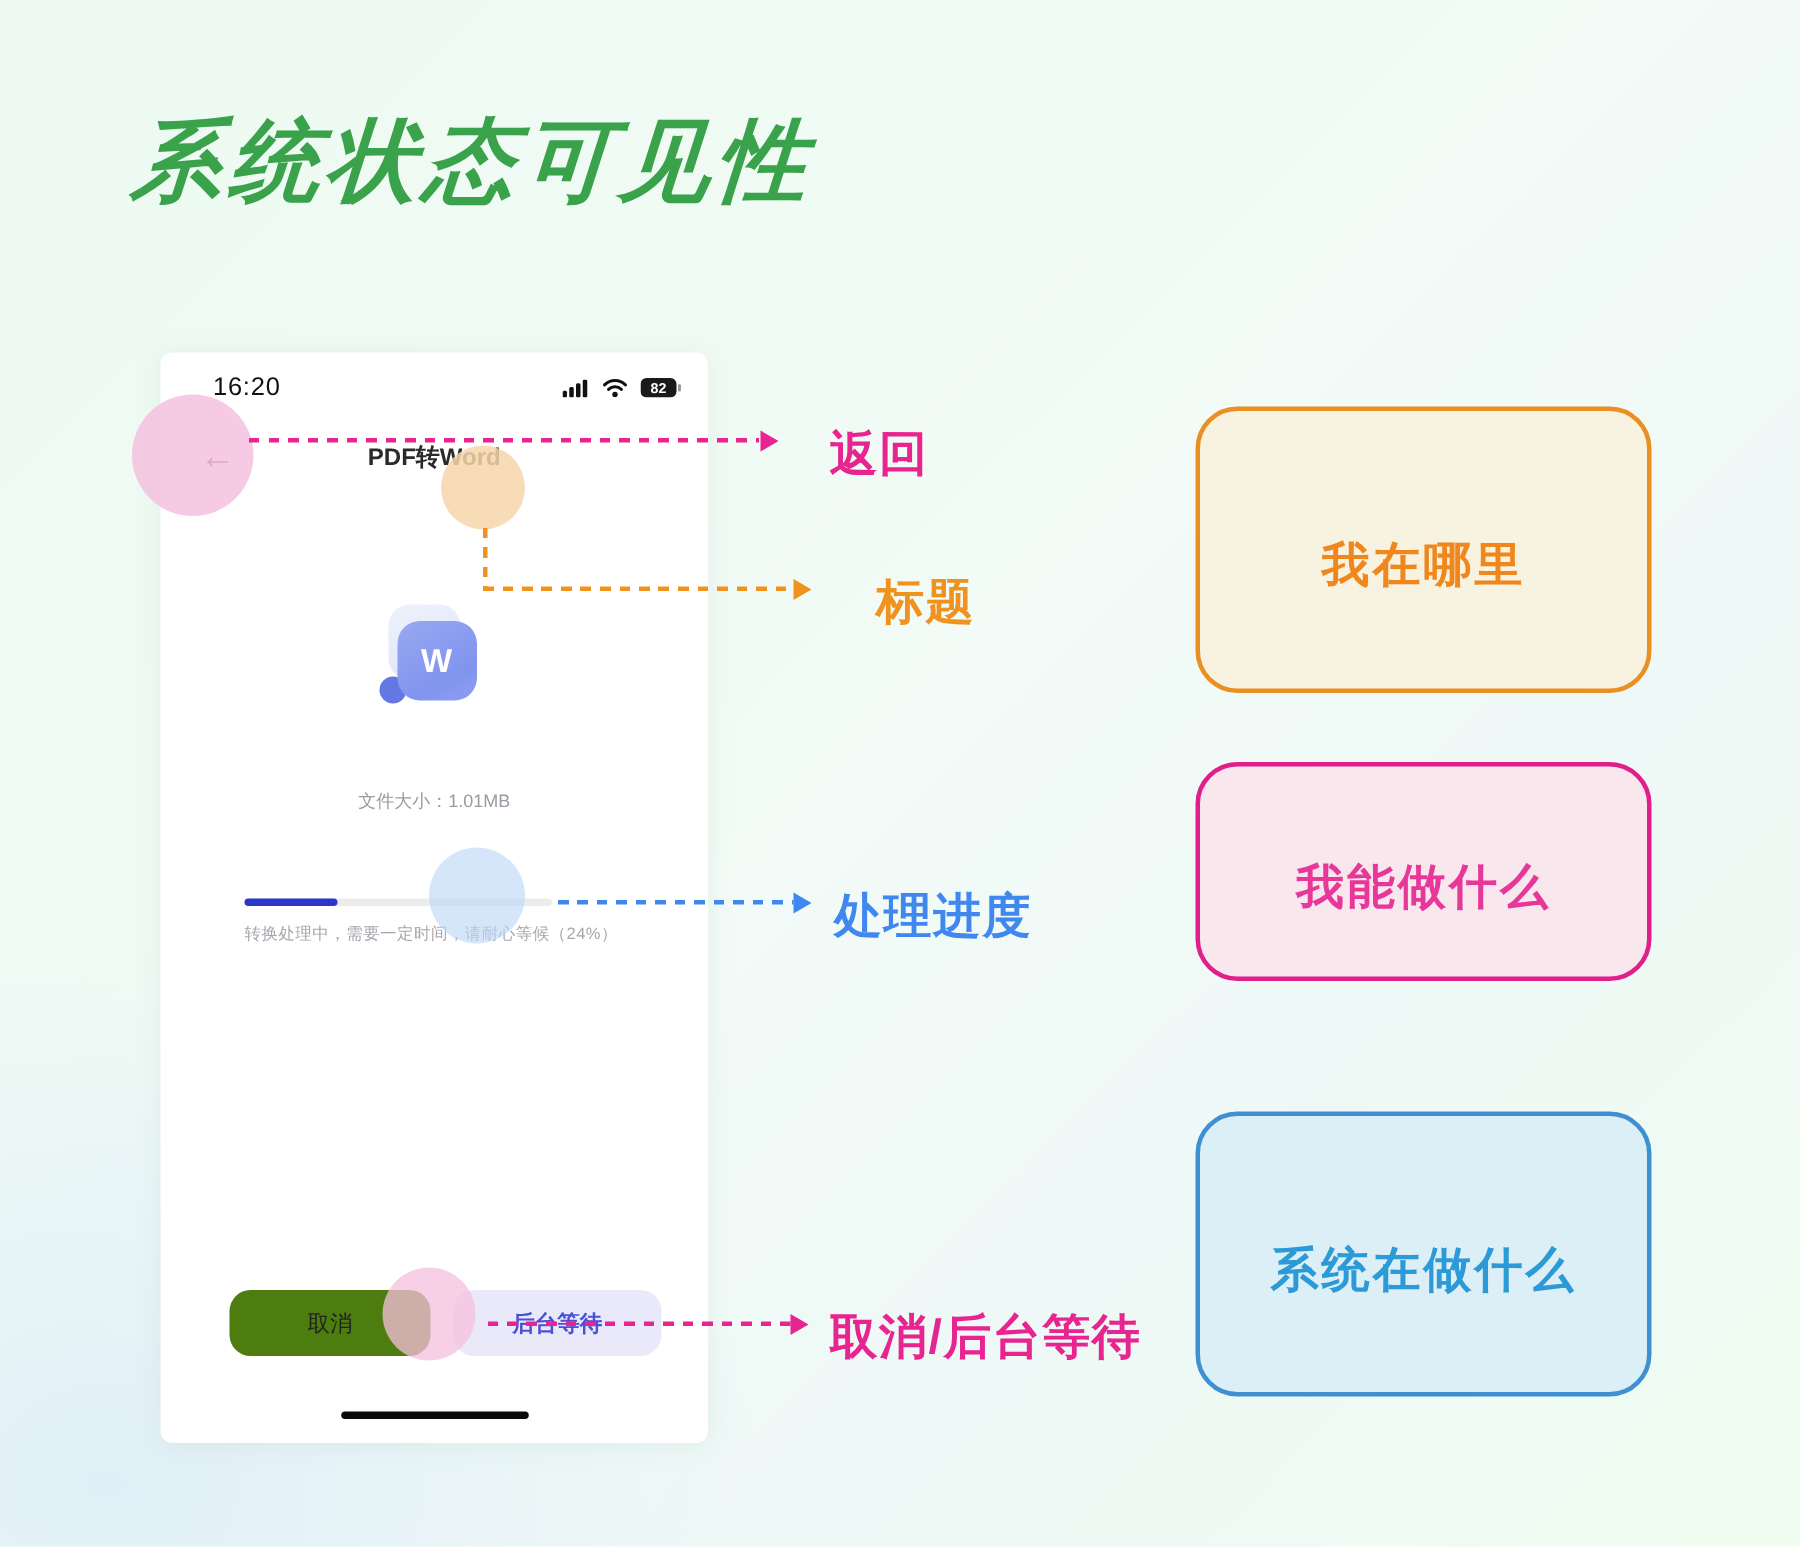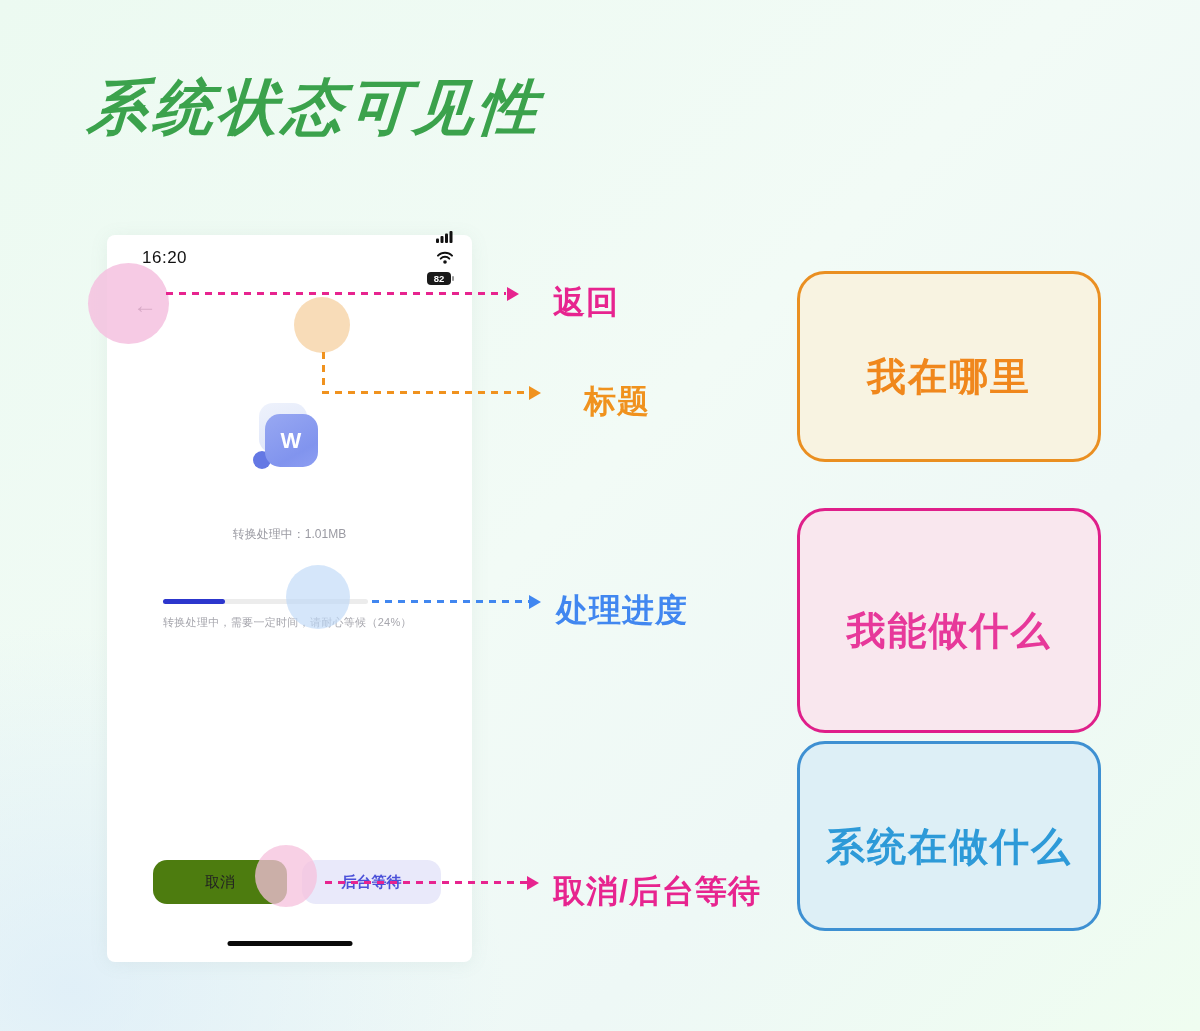--- a/index.html
+++ b/index.html
@@ -26,21 +26,21 @@
     position:absolute; left:107px; top:235px; width:365px; height:727px;
     background:#ffffff; border-radius:8px;
     box-shadow:0 2px 18px rgba(120,150,140,0.10);
   }
   .statusbar {
     position:absolute; top:12px; left:0; right:0; height:22px;
     display:flex; align-items:center; justify-content:space-between;
     padding:0 18px 0 35px;
   }
   .statusbar .time { font-size:17px; font-weight:400; color:#111; letter-spacing:0.5px; }
-  .statusbar .icons { display:flex; align-items:flex-end; gap:8px;flex-direction:column; }
+  .statusbar .icons { display:flex; align-items:flex-end; gap:8px; }
 
   .navbar { position:absolute; top:55px; left:0; right:0; height:32px; }
   .back-btn {
     position:absolute; left:22px; top:0; width:32px; height:32px;
     font-size:24px; line-height:30px; text-align:center; color:#3a2b3e; cursor:pointer;
   }
   .nav-title {
     position:absolute; left:0; right:0; top:5px; text-align:center;
     font-size:16px; font-weight:700; color:#2a2a2a;
   }
@@ -116,24 +116,24 @@
   .ann-pink   { --c:#e7248f; }
   .ann-orange { --c:#f0921e; }
   .ann-blue   { --c:#4187f0; }
 
   
   .card {
     position:absolute; left:797px; width:304px;
     border-radius:28px; border:3px solid;
     display:flex; align-items:center; justify-content:center;
   }
-  .card span { font-size:39px; font-weight:700; letter-spacing:2px;margin-top:21px; }
+  .card span { font-size:32px; font-weight:700; letter-spacing:2px;margin-top:21px; }
   .card-1 { top:271px; height:191px; border-color:#ea8f21; background:#f8f3e1; }
   .card-1 span { color:#f0871c; }
-  .card-2 { top:508px; height:225px; border-color:#df1f8a; background:#f9e7ee; }
+  .card-2 { top:508px; height:146px; border-color:#df1f8a; background:#f9e7ee; }
   .card-2 span { color:#e7389a; }
   .card-3 { top:741px; height:190px; border-color:#3e90d2; background:#ddeff6; }
   .card-3 span { color:#2d9ad8; }
 </style>
 </head>
 <body>
 
 <div class="page-title">系统状态可见性</div>
 
 <div class="phone">
@@ -155,31 +155,32 @@
       <svg width="27" height="13" viewBox="0 0 27 13">
         <rect x="0" y="0" width="24" height="13" rx="4" fill="#1a1a1a"></rect>
         <text x="12" y="10" text-anchor="middle" font-size="9.5" font-weight="700" fill="#ffffff">82</text>
         <rect x="25" y="4" width="2" height="5" rx="1" fill="#1a1a1a" opacity="0.45"></rect>
       </svg>
     </span>
   </div>
 
   <div class="navbar">
     <div class="back-btn">←</div>
+    <div class="nav-title">PDF转Word</div>
   </div>
 
   <div class="doc-icon">
     <div class="inner">
       <div class="doc-back"></div>
       <div class="doc-hook"></div>
       <div class="doc-main">W</div>
     </div>
   </div>
 
-  <div class="file-size">转换处理中：1.01MB</div>
+  <div class="file-size">文件大小：1.01MB</div>
 
   <div class="progress-track">
     <div class="progress-fill" style="width: 30%;"></div>
   </div>
   <div class="progress-hint">转换处理中，需要一定时间，请耐心等候（24%）</div>
 
   <div class="btn-row">
     <button class="btn btn-cancel">取消</button>
     <button class="btn btn-wait">后台等待</button>
   </div>

